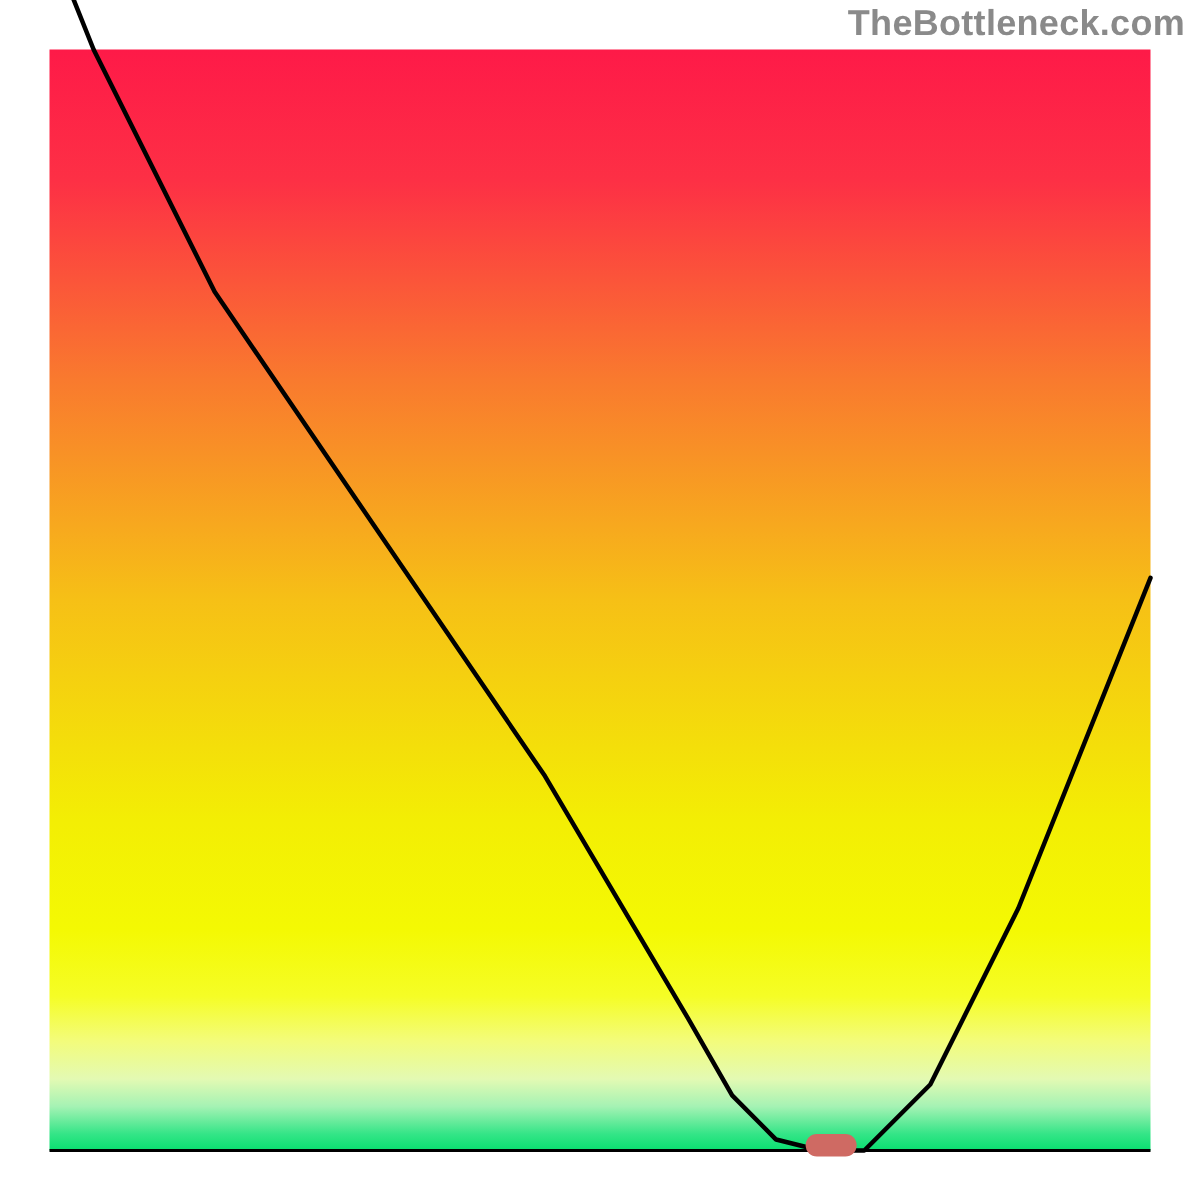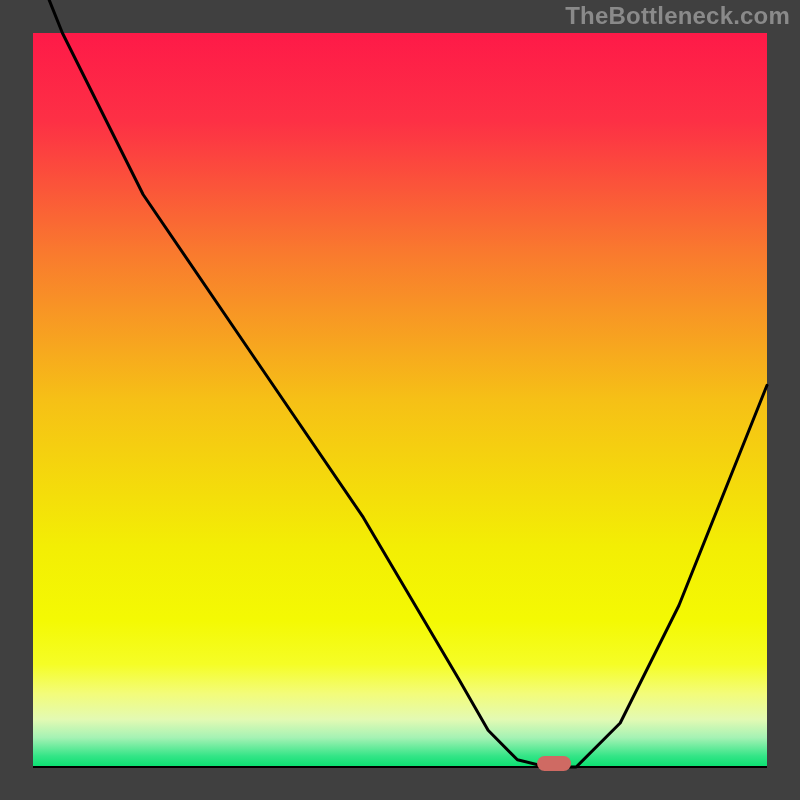--- a/index.html
+++ b/index.html
@@ -7,21 +7,21 @@
     padding: 0;
     width: 800px;
     height: 800px;
     background: #000;
     overflow: hidden;
   }
   .frame {
     position: relative;
     width: 800px;
     height: 800px;
-    background: #404040;
+    background: #ffffff;
   }
   .watermark {
     position: absolute;
     top: 2px;
     right: 10px;
     font-family: Arial, Helvetica, sans-serif;
     font-size: 24px;
     font-weight: 600;
     color: #8a8a8a;
     z-index: 20;

